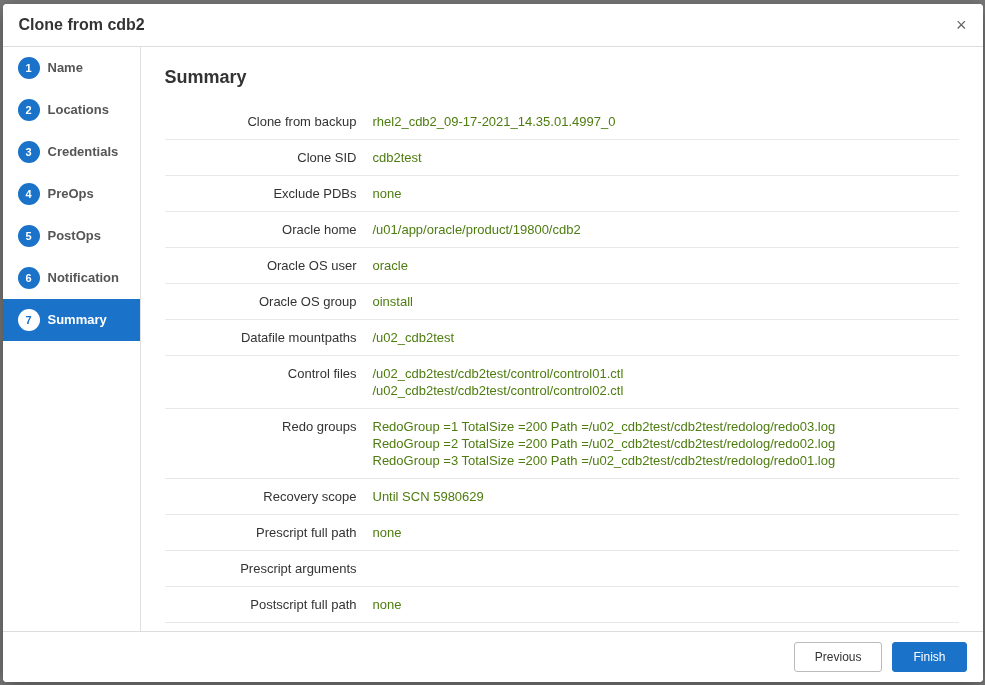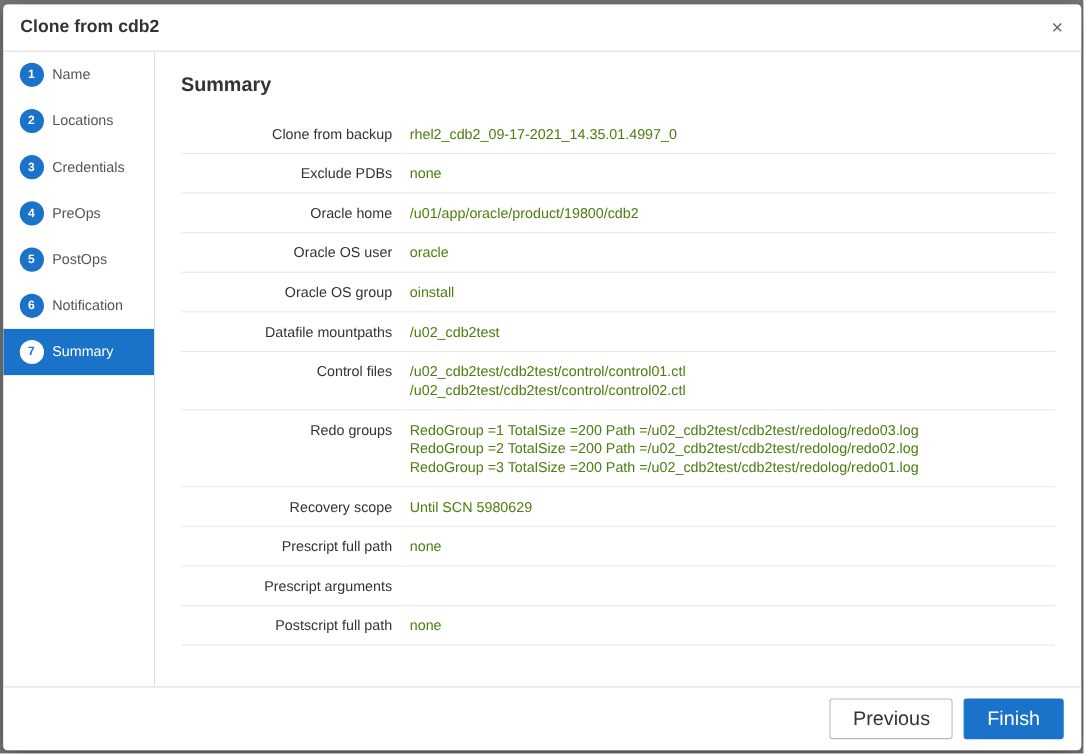--- a/index.html
+++ b/index.html
@@ -95,21 +95,21 @@
     .sidebar-item.active .step-badge {
       background: #fff;
       color: #1a73c8;
     }
     .sidebar-item:not(.active) .step-badge {
       background: #1a73c8;
       color: #fff;
     }
     .sidebar-item-label {
       font-size: 13px;
-      font-weight: 400;
+      font-weight: 700;
     }
     .content-area {
       flex: 1;
       overflow-y: auto;
       padding: 20px 24px;
       background: #fff;
     }
     .content-title {
       font-size: 18px;
       font-weight: 600;
@@ -145,21 +145,21 @@
       display: flex;
       align-items: center;
       justify-content: flex-end;
       gap: 10px;
       background: #fff;
       flex-shrink: 0;
     }
     .btn {
       padding: 7px 20px;
       border-radius: 3px;
-      font-size: 18px;
+      font-size: 12px;
       cursor: pointer;
       border: 1px solid #ccc;
       font-weight: 500;
     }
     .btn-secondary {
       background: #fff;
       color: #333;
       border: 1px solid #bbb;
     }
     .btn-primary {
@@ -217,20 +217,24 @@
         </div>
       </div>
 
       <div class="content-area">
         <div class="content-title">Summary</div>
         <table class="summary-table">
           <tbody id="summary-tbody">
           <tr>
                 <td>Clone from backup</td>
                 <td>rhel2_cdb2_09-17-2021_14.35.01.4997_0</td>
+              </tr>
+              <tr>
+                <td>Clone SID</td>
+                <td>cdb2test</td>
               </tr>
               <tr>
                 <td>Exclude PDBs</td>
                 <td>none</td>
               </tr>
               <tr>
                 <td>Oracle home</td>
                 <td>/u01/app/oracle/product/19800/cdb2</td>
               </tr>
               <tr>

